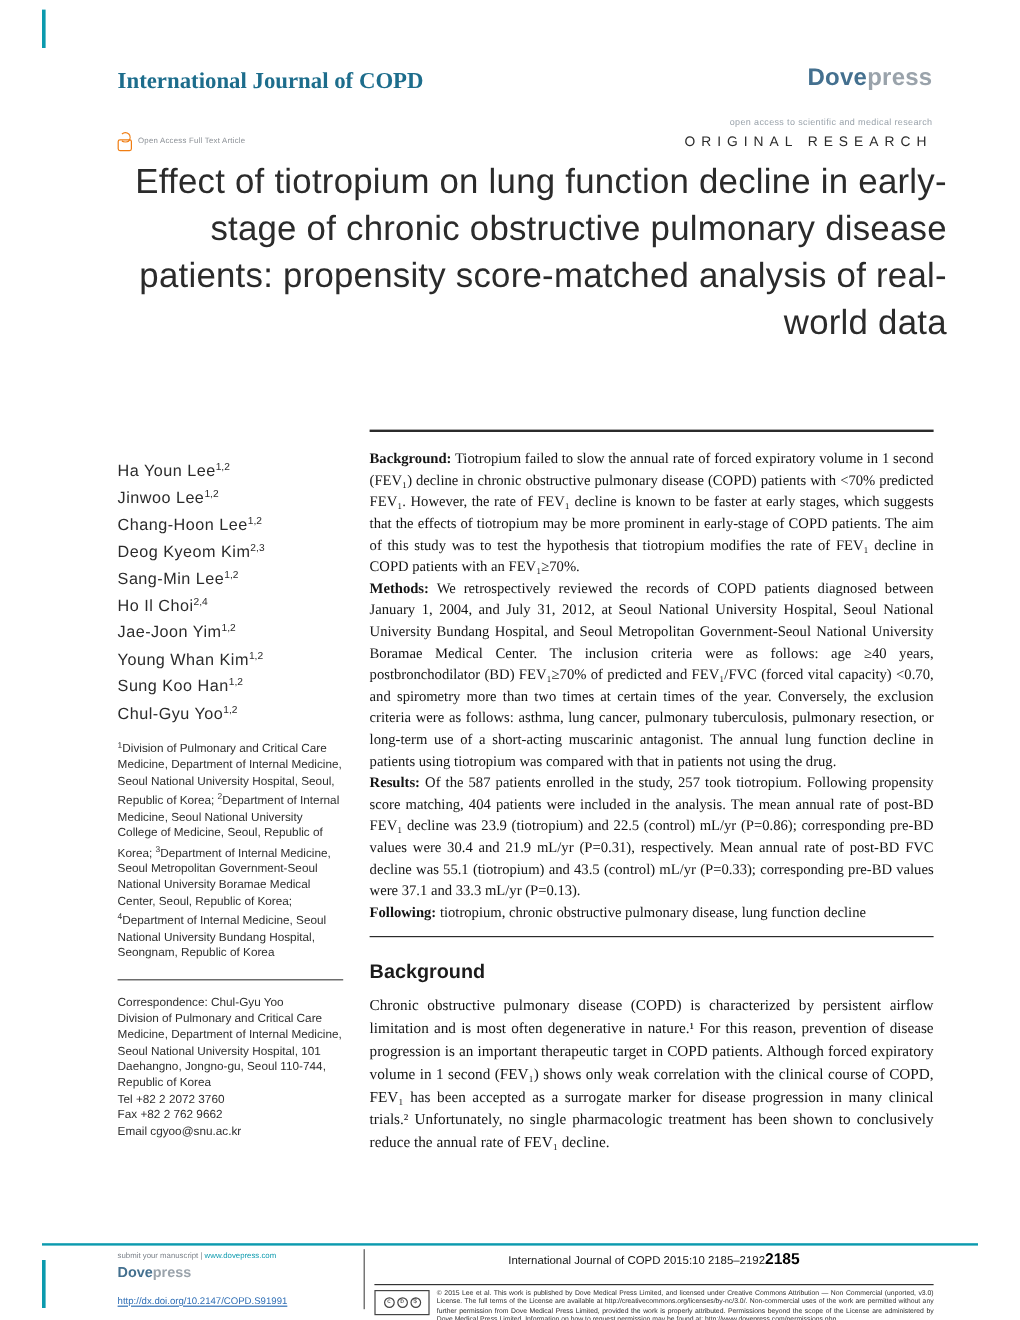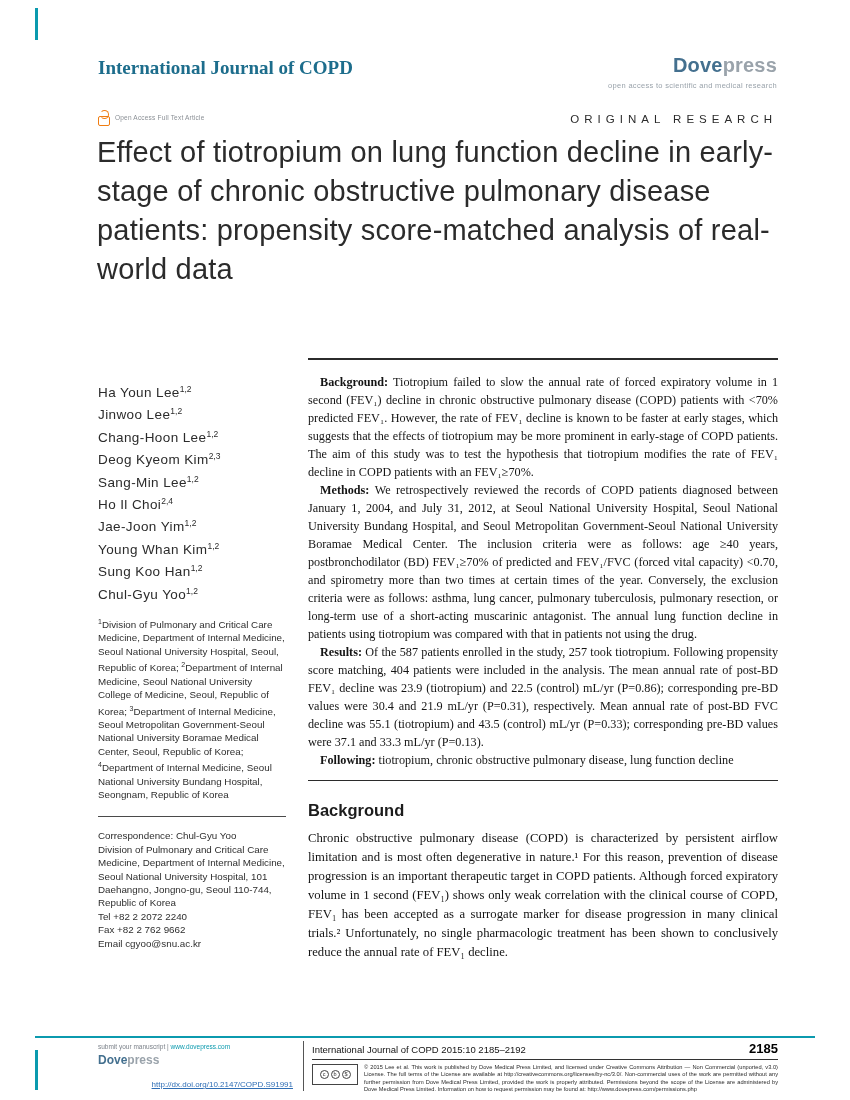--- a/index.html
+++ b/index.html
@@ -15,76 +15,76 @@
 
   
   .journal-name {
     position:absolute; left:98px; top:57px;
     font-family:"Liberation Serif", serif; font-weight:bold; font-size:19px; color:#1d6d8c;
   }
   .publisher { position:absolute; right:73px; top:54px; text-align:right; }
   .dovepress { font-size:20px; font-weight:bold; letter-spacing:0.2px; }
   .dove { color:#44708f; }
   .press { color:#9aa3ab; }
-  .tagline { font-size:7.5px; color:#9aa3ab; margin-top:4px; letter-spacing:0.3px; }
+  .tagline { font-size:7.5px; color:#9aa3ab; margin-top:20px; letter-spacing:0.3px; }
 
   .oa-row { position:absolute; left:98px; top:110px; display:flex; align-items:center; gap:6px; }
   .oa-icon { position:relative; width:11px; height:15px; display:inline-block; }
   .oa-icon::before { 
     content:""; position:absolute; left:2px; top:0; width:7px; height:7px;
     border:1.8px solid #f07d12; border-radius:50%; border-left-color:transparent;
   }
   .oa-icon::after { 
     content:""; position:absolute; left:0; top:6px; width:10px; height:8px;
     border:1.6px solid #f07d12; border-radius:2px;
   }
   .oa-label { font-size:6.5px; color:#8a8f95; letter-spacing:0.2px; }
 
   .article-type { position:absolute; right:73px; top:113px; font-size:11.5px; letter-spacing:5px; color:#2b2b2b; }
 
   .title {
     position:absolute; left:97px; top:133px; width:692px;
-    font-size:29px; line-height:39px; font-weight:400; color:#2b2b2b; letter-spacing:0.2px;
+    font-size:29px; line-height:39px; font-weight:400; color:#2b2b2b; letter-spacing:0.2px;text-align:right;
   }
 
   
   .left-col { position:absolute; left:98px; top:380px; width:188px; }
   .author { font-size:13.5px; line-height:19.4px; color:#2b2b2b; letter-spacing:0.4px; }
   .author sup { font-size:8.5px; vertical-align:5px; letter-spacing:0; }
   .affiliations { margin-top:11px; font-size:9.8px; line-height:13.4px; color:#2e2e2e; }
   .affiliations sup { font-size:7px; vertical-align:4px; }
   .corr-rule { border-top:1px solid #4a4a4a; margin:15px 0 12px 0; }
   .correspondence { font-size:9.8px; line-height:13.4px; color:#2e2e2e; }
   .email-line { cursor:pointer; }
 
   
   .right-col { position:absolute; left:308px; top:358px; width:470px; }
   .rule-top { border-top:2px solid #2b2b2b; margin-bottom:13px; }
   .abs {
     font-family:"Liberation Serif", "DejaVu Serif", serif;
     font-size:12.2px; line-height:18px; text-align:justify; color:#141414;
   }
-  .abs b { font-weight:bold;margin-left:12px; }
+  .abs b { font-weight:bold; }
   .rule-bottom { border-top:1px solid #2b2b2b; margin-top:11px; }
   .section-heading { margin-top:20px; font-size:16.5px; font-weight:700; color:#1c1c1c; }
   .body-text {
     margin-top:9px;
     font-family:"Liberation Serif", "DejaVu Serif", serif;
     font-size:12.7px; line-height:19px; text-align:justify; color:#141414;
   }
 
   
   .footer-left { position:absolute; left:98px; top:1043px; width:195px; }
   .submit-line { font-size:6.5px; color:#7c828a; }
   .submit-url { color:#0b9aae; }
   .footer-dove { font-size:12px; font-weight:bold; margin-top:3px; }
-  .doi { display:block; font-size:8px; color:#2f6eb5; text-decoration:underline; margin-top:13px; cursor:pointer;text-align:right; }
+  .doi { display:block; font-size:8px; color:#2f6eb5; text-decoration:underline; margin-top:13px; cursor:pointer; }
   .footer-divider { position:absolute; left:303px; top:1041px; width:1px; height:50px; background:#555; }
   .footer-right { position:absolute; left:312px; top:1041px; width:466px; }
-  .citation-row { display:flex; justify-content:space-between; align-items:baseline; padding-bottom:3px; border-bottom:1px solid #333; }
+  .citation-row { display:flex; justify-content:center; align-items:baseline; padding-bottom:14px; border-bottom:1px solid #333; }
   .citation { font-size:9.5px; color:#141414; }
   .page-number { font-size:13px; font-weight:bold; color:#000; }
   .license-row { display:flex; gap:6px; margin-top:4px; align-items:flex-start; }
   .cc-box { width:46px; height:21px; border:1px solid #444; display:flex; align-items:center; justify-content:center; gap:2px; flex:none; }
   .cc-circle {
     width:9px; height:9px; border:1px solid #444; border-radius:50%;
     font-size:5.5px; line-height:7px; text-align:center; color:#333; display:inline-block;
   }
   .license-text { font-size:5.7px; line-height:7.4px; text-align:justify; color:#2a2a2a; }
 </style>
@@ -125,21 +125,21 @@
       <div class="author"><span>Chul-Gyu Yoo</span><sup>1,2</sup></div>
     </div>
 
     <p class="affiliations"><sup>1</sup><span>Division of Pulmonary and Critical Care Medicine, Department of Internal Medicine, Seoul National University Hospital, Seoul, Republic of Korea; </span><sup>2</sup><span>Department of Internal Medicine, Seoul National University College of Medicine, Seoul, Republic of Korea; </span><sup>3</sup><span>Department of Internal Medicine, Seoul Metropolitan Government-Seoul National University Boramae Medical Center, Seoul, Republic of Korea; </span><sup>4</sup><span>Department of Internal Medicine, Seoul National University Bundang Hospital, Seongnam, Republic of Korea</span></p>
 
     <div class="corr-rule"></div>
 
     <div class="correspondence">
       <div>Correspondence: Chul-Gyu Yoo</div>
       <div>Division of Pulmonary and Critical Care Medicine, Department of Internal Medicine, Seoul National University Hospital, 101 Daehangno, Jongno-gu, Seoul 110-744, Republic of Korea</div>
-      <div>Tel +82 2 2072 2240</div>
+      <div>Tel +82 2 2072 3760</div>
       <div>Fax +82 2 762 9662</div>
       <div class="email-line">Email cgyoo@snu.ac.kr</div>
     </div>
   </div>
 
   <div class="right-col">
     <div class="rule-top"></div>
 
     <p class="abs"><b>Background:</b> <span>Tiotropium failed to slow the annual rate of forced expiratory volume in 1 second (FEV₁) decline in chronic obstructive pulmonary disease (COPD) patients with &lt;70% predicted FEV₁. However, the rate of FEV₁ decline is known to be faster at early stages, which suggests that the effects of tiotropium may be more prominent in early-stage of COPD patients. The aim of this study was to test the hypothesis that tiotropium modifies the rate of FEV₁ decline in COPD patients with an FEV₁≥70%.</span></p>
     <p class="abs"><b>Methods:</b> <span>We retrospectively reviewed the records of COPD patients diagnosed between January 1, 2004, and July 31, 2012, at Seoul National University Hospital, Seoul National University Bundang Hospital, and Seoul Metropolitan Government-Seoul National University Boramae Medical Center. The inclusion criteria were as follows: age ≥40 years, postbronchodilator (BD) FEV₁≥70% of predicted and FEV₁/FVC (forced vital capacity) &lt;0.70, and spirometry more than two times at certain times of the year. Conversely, the exclusion criteria were as follows: asthma, lung cancer, pulmonary tuberculosis, pulmonary resection, or long-term use of a short-acting muscarinic antagonist. The annual lung function decline in patients using tiotropium was compared with that in patients not using the drug.</span></p>

